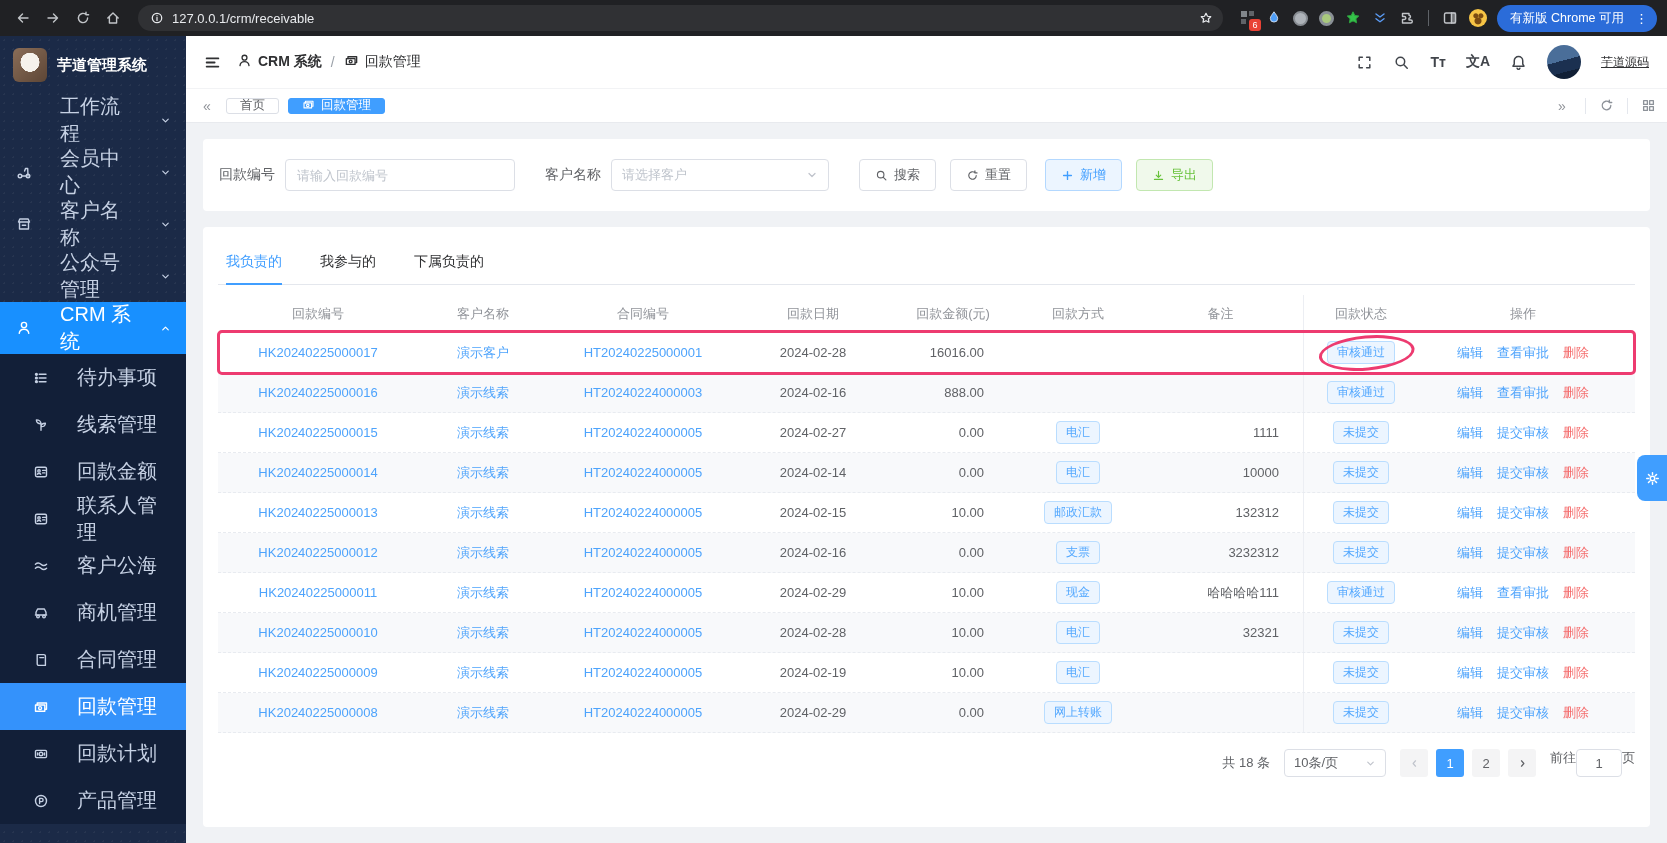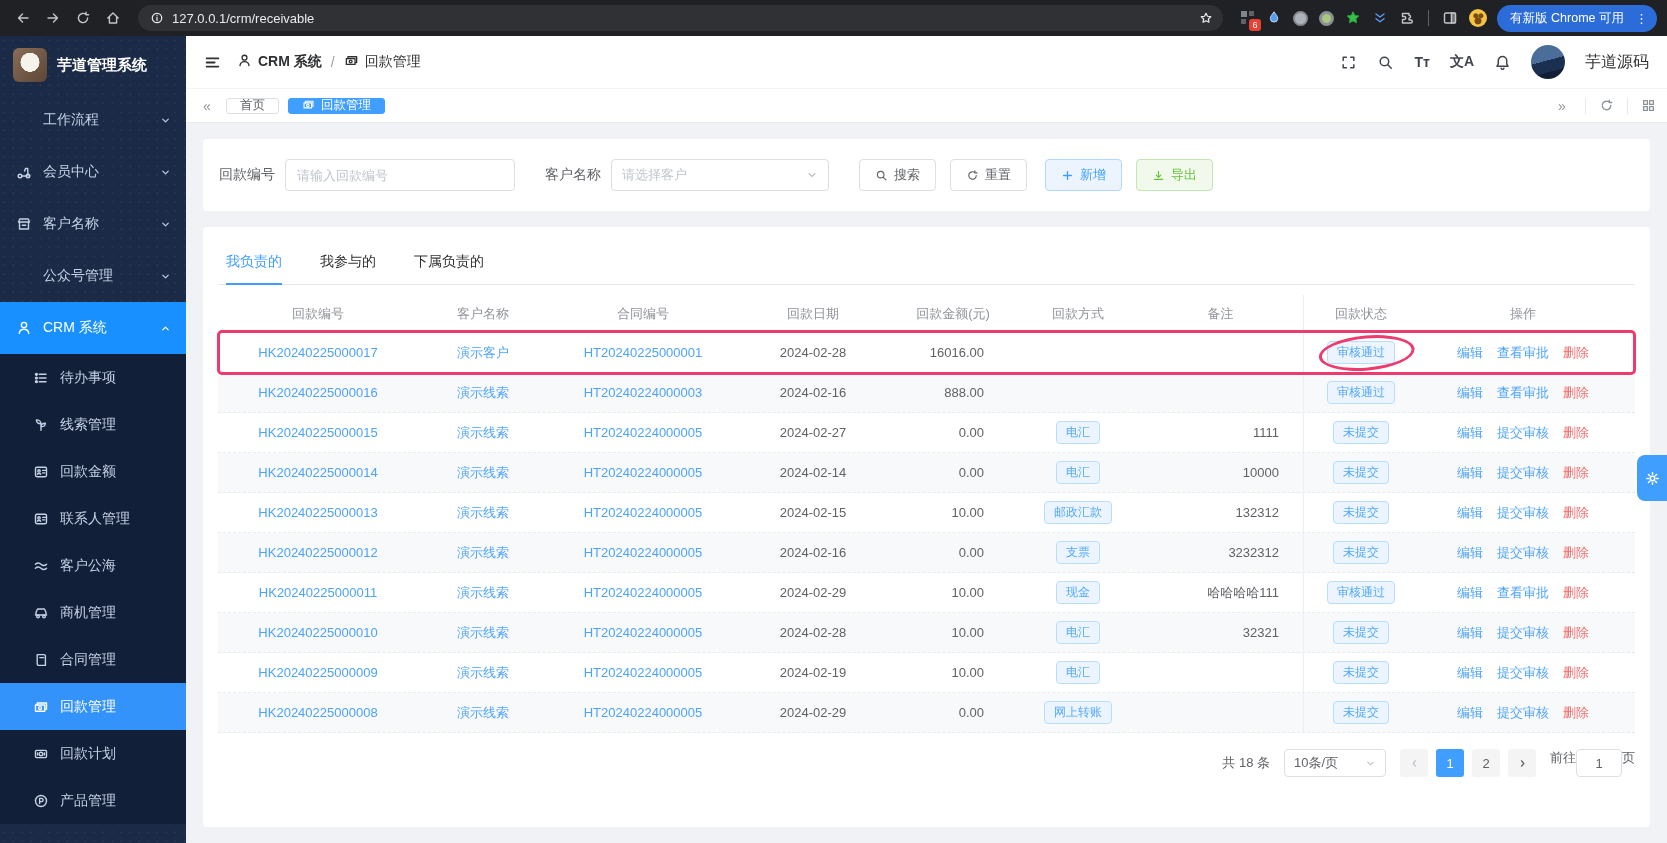--- a/index.html
+++ b/index.html
@@ -30,21 +30,21 @@
 
   
   .app{display:flex;height:807px;}
   .sidebar{width:186px;background:#1b2a47;background-image:radial-gradient(rgba(255,255,255,.05) 1px,transparent 1px);background-size:9px 9px;color:#c6d1e4;display:flex;flex-direction:column;overflow:hidden;flex:0 0 auto;}
   .logo{height:58px;display:flex;align-items:center;gap:10px;padding:0 13px;color:#fff;flex:0 0 auto;}
   .logo-img{width:34px;height:34px;border-radius:6px;background:
      radial-gradient(circle at 50% 42%, #f6f2ec 0 36%, transparent 37%),
      linear-gradient(135deg,#8a6d58,#5d4636);}
   .logo-title{font-size:15px;font-weight:bold;}
   .side-menu{flex:1;overflow:hidden;}
-  .side-item{height:52px;display:flex;align-items:center;gap:10px;padding:0 15px;font-size:14px;cursor:pointer;}
+  .side-item{height:52px;display:flex;align-items:center;gap:27px;padding:0 15px;font-size:20px;cursor:pointer;}
   .side-item .mi{width:18px;display:flex;justify-content:center;}
   .side-item .mi svg{width:16px;height:16px;}
   .side-item .lbl{flex:1;}
   .side-item .chev{display:flex;}
   .side-item .chev svg{width:11px;height:11px;}
   .side-item.active{background:#1890ff;color:#fff;}
   .side-sub{background:#121f38;}
   .side-sub .side-item{height:47px;padding-left:32px;}
   .side-sub .side-item.active{background:#3492fb;color:#fff;}
 
@@ -53,21 +53,21 @@
   .burger svg{width:18px;height:18px;color:#303133;}
   .crumbs{display:flex;align-items:center;gap:9px;font-size:14px;color:#303133;}
   .crumb{display:flex;align-items:center;gap:6px;}
   .crumb svg{width:15px;height:15px;}
   .crumb.first .clabel{font-weight:bold;}
   .crumb-sep{color:#9aa0a8;}
   .header-right{margin-left:auto;display:flex;align-items:center;gap:20px;color:#41454b;}
   .hicon{display:flex;align-items:center;font-size:14px;font-weight:bold;cursor:pointer;}
   .hicon svg{width:17px;height:17px;}
   .avatar{width:34px;height:34px;border-radius:50%;background:linear-gradient(165deg,#4a6e99 0 46%,#1b3050 46% 74%,#101f35 74%);}
-  .username{font-size:16px;color:#303133;white-space:nowrap;}
+  .username{font-size:12px;color:#303133;white-space:nowrap;text-decoration:underline;}
 
   .tabbar{height:35px;background:#fff;border-top:1px solid #f2f3f5;border-bottom:1px solid #e8eaee;display:flex;align-items:center;gap:9px;padding:0 11px;flex:0 0 auto;}
   .tchev{color:#909399;font-size:14px;width:20px;text-align:center;cursor:pointer;}
   .page-tab{height:16px;display:flex;align-items:center;gap:6px;padding:0 13px;border:1px solid #dcdfe6;border-radius:3px;background:#fff;color:#606266;font-size:12.5px;cursor:pointer;}
   .page-tab svg{width:13px;height:13px;}
   .page-tab.active{background:#409eff;border-color:#409eff;color:#fff;}
   .tabbar-right{margin-left:auto;display:flex;align-items:center;gap:13px;color:#8d9299;}
   .tabbar-right .ticon svg{width:15px;height:15px;}
   .tb-sep{width:1px;height:16px;background:#e4e7ed;}
 

